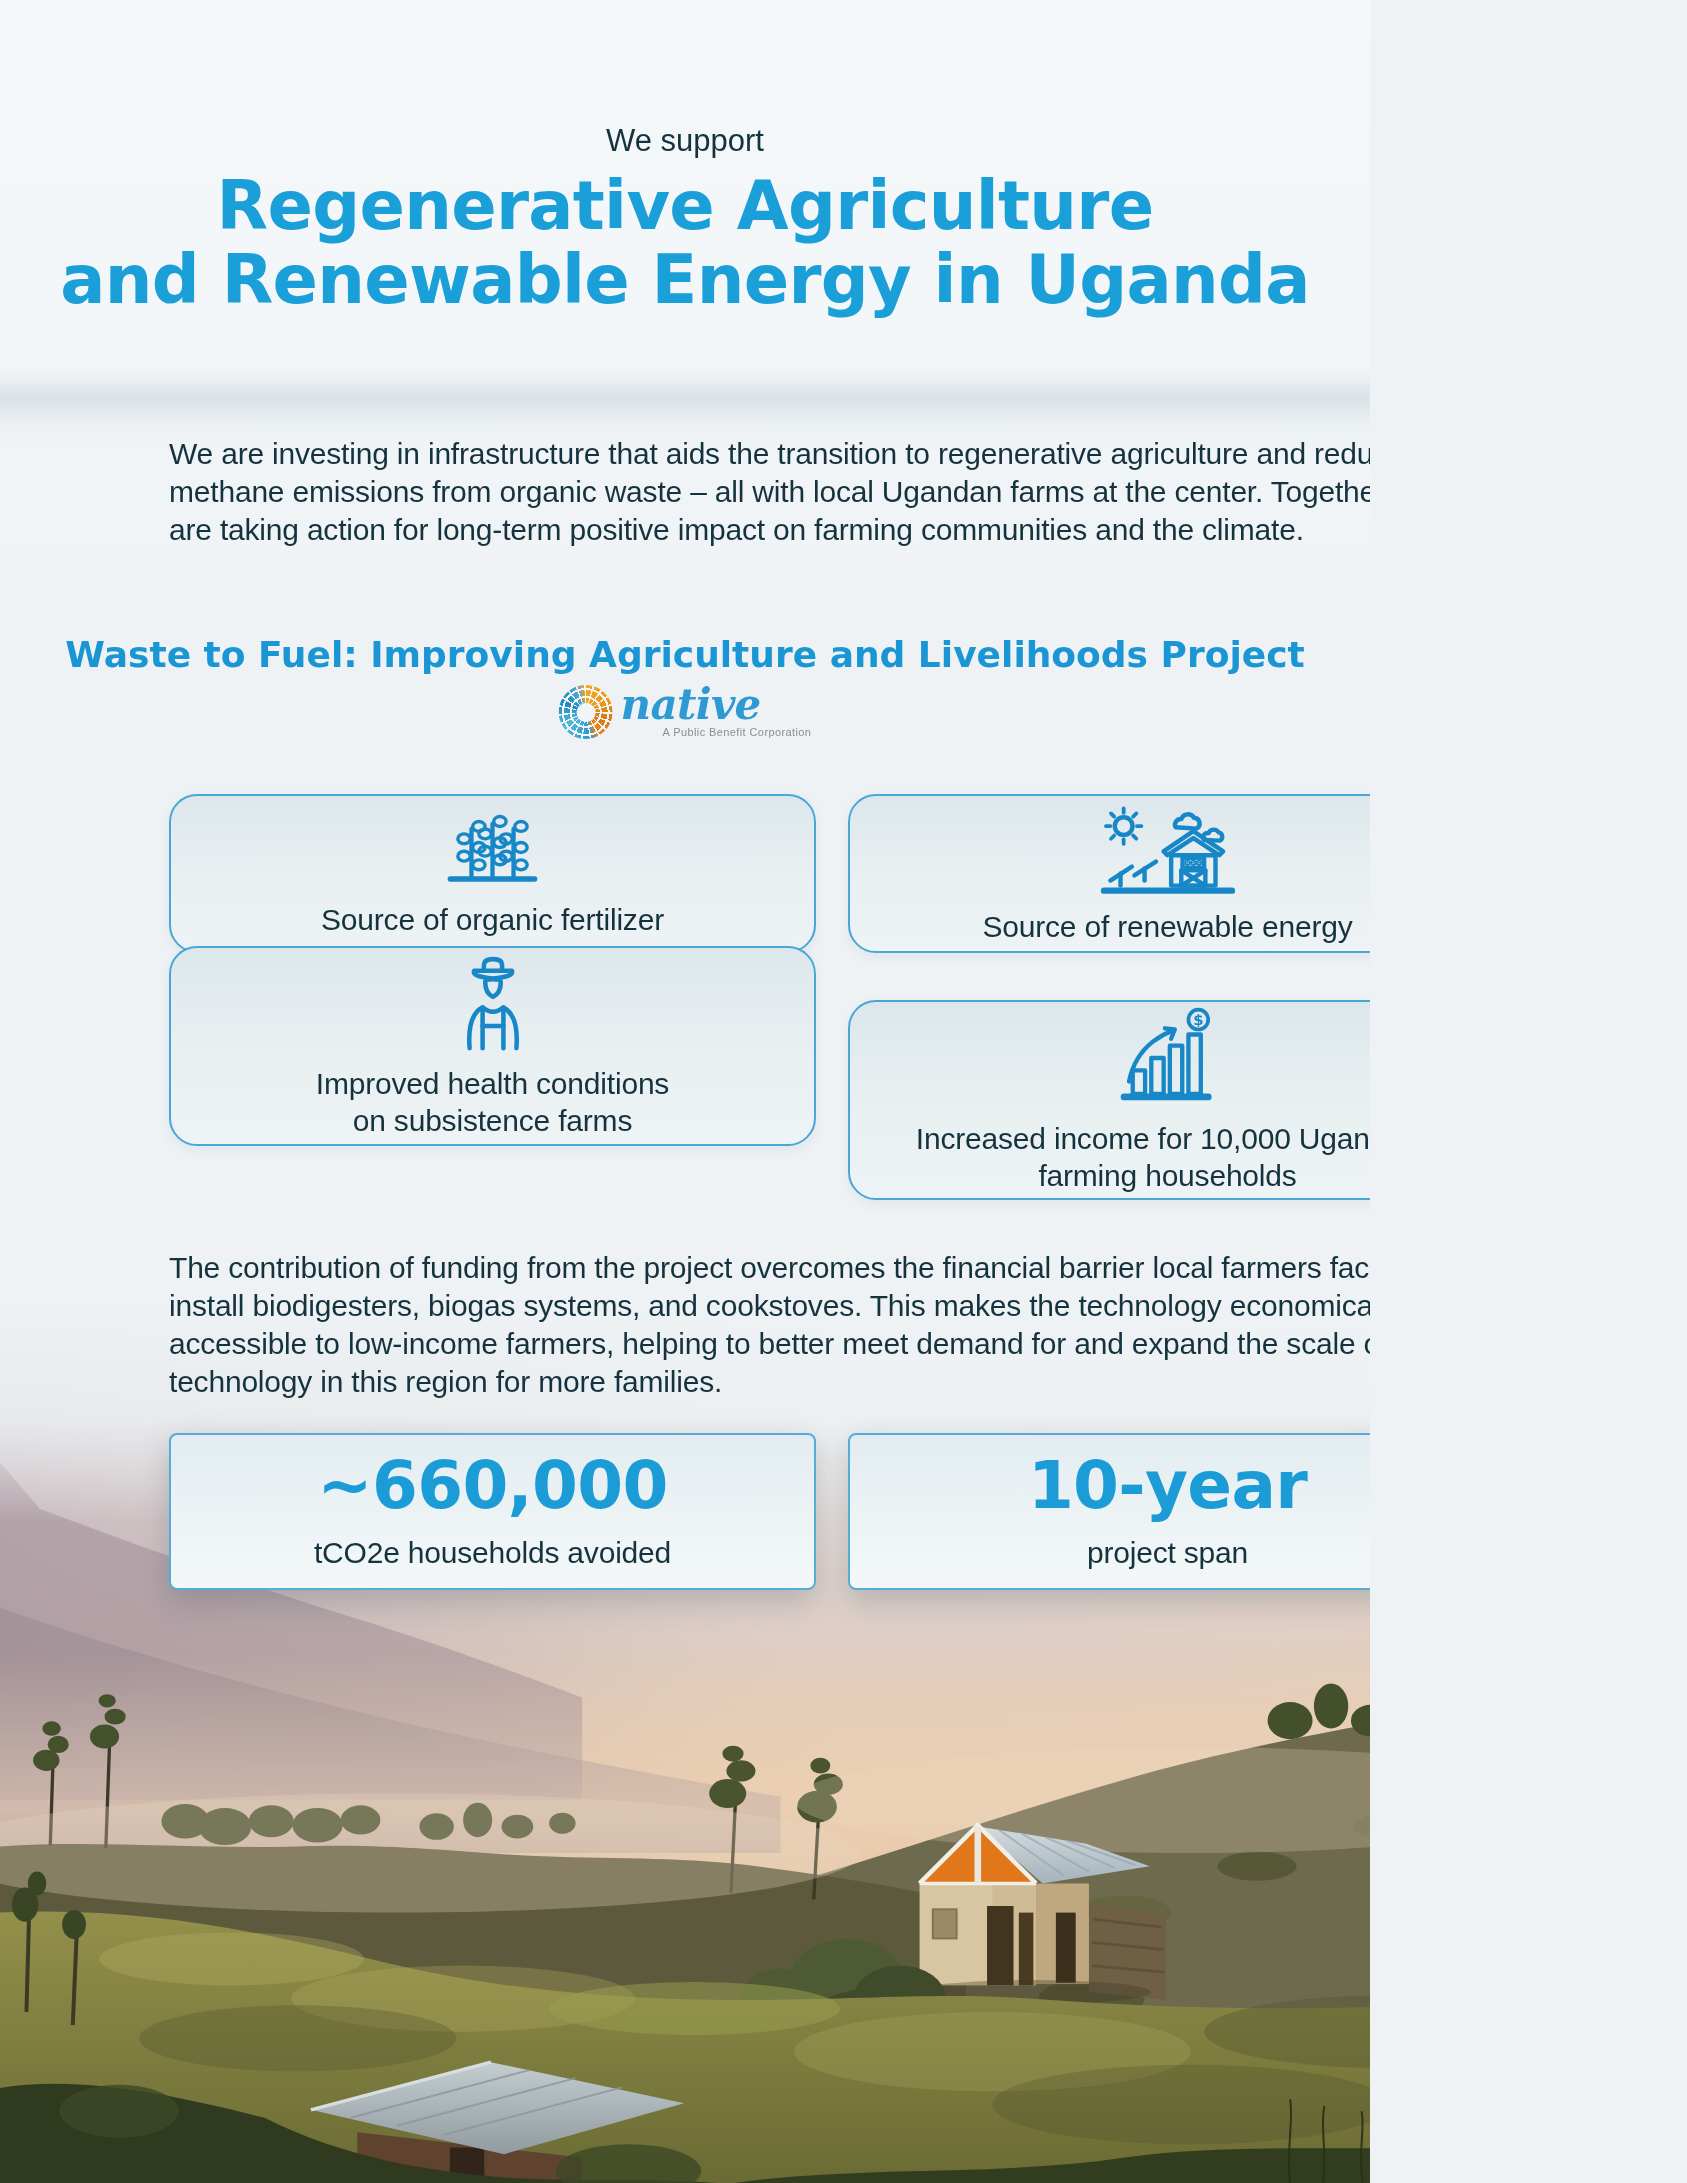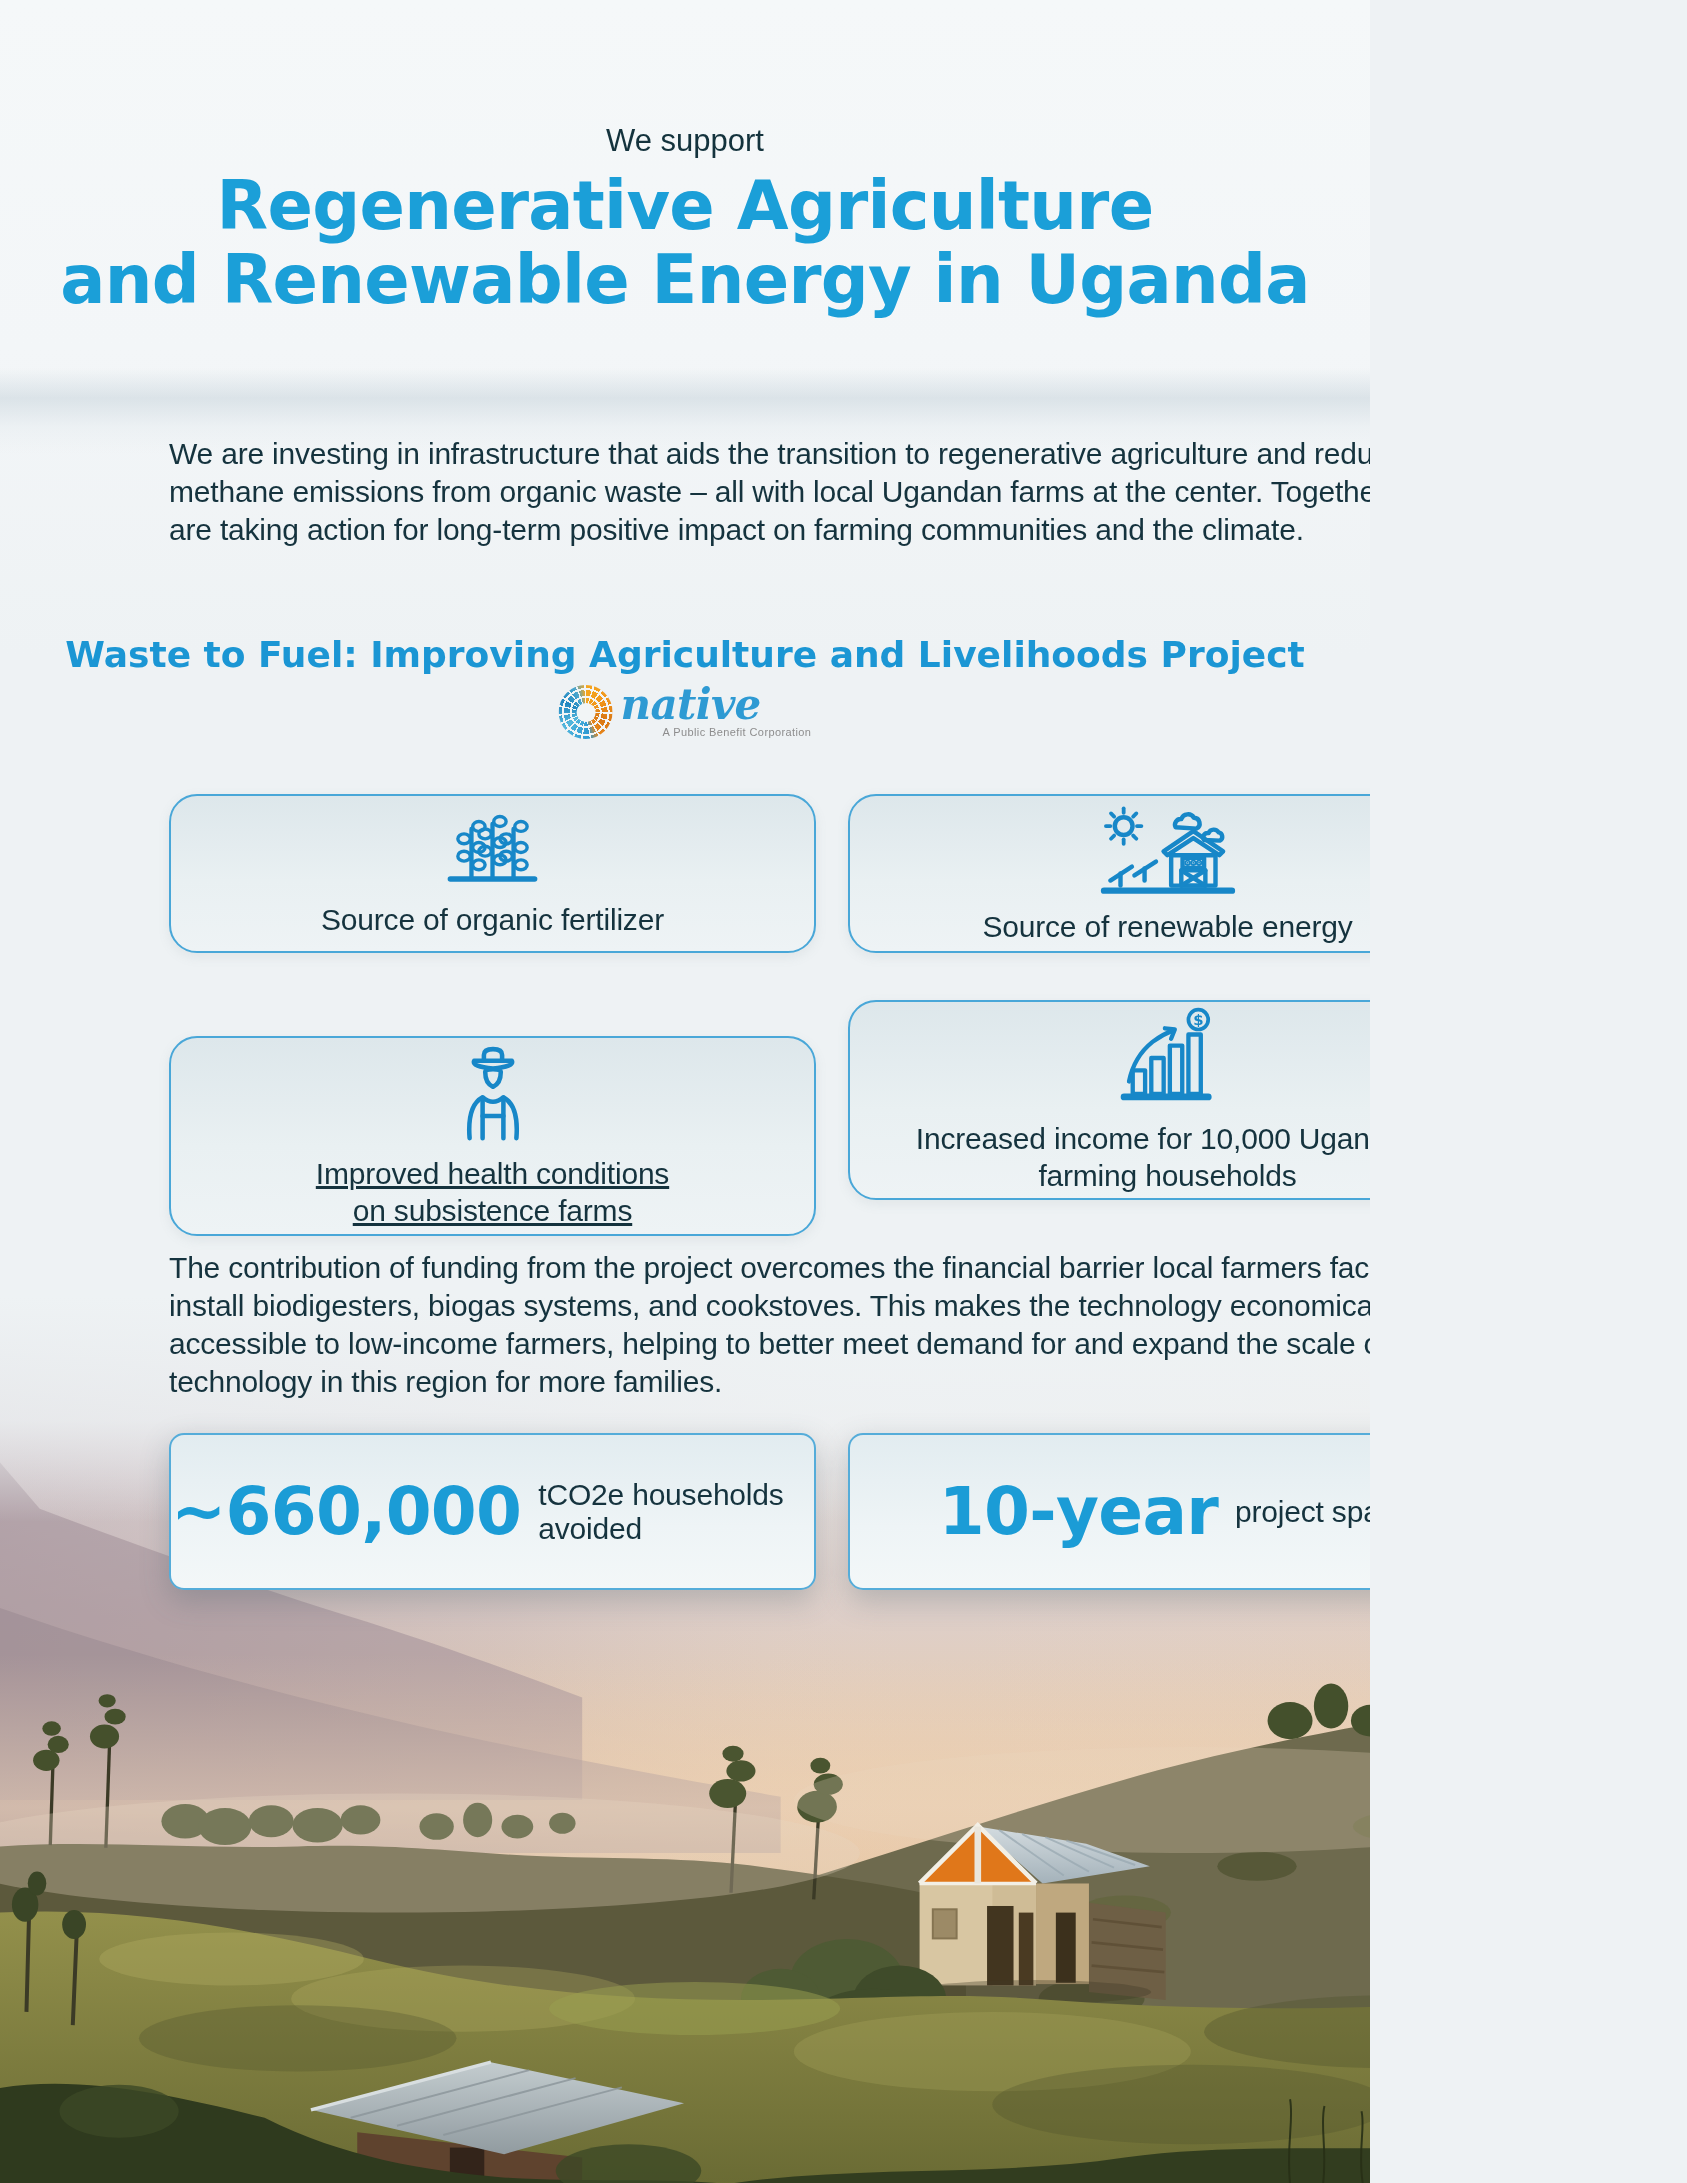--- a/index.html
+++ b/index.html
@@ -37,26 +37,26 @@
   .logo-tag{font-size:11px;color:#8d8d8d;letter-spacing:0.4px;margin-top:2px;padding-left:2px;margin-left:40px;}
 
   .card{position:absolute;box-sizing:border-box;border:2px solid #49a7d8;border-radius:28px;
         background:linear-gradient(180deg,#dde7eb 0%,#e9f0f2 55%,#eef3f5 100%);
         display:flex;flex-direction:column;align-items:center;justify-content:center;
         box-shadow:0 4px 12px rgba(120,140,150,0.12);}
   .card-label{font-size:30px;line-height:37px;color:#15333e;text-align:center;white-space:pre-line;
         letter-spacing:-0.2px;}
   #card1{left:169px;top:794px;width:647px;height:159px;gap:16px;}
   #card2{left:848px;top:794px;width:639px;height:159px;gap:10.6px;}
-  #card3{left:169px;top:1036px;width:647px;height:200px;gap:14.6px;text-decoration:underline;}
+  #card3{left:169px;top:946px;width:647px;height:200px;gap:14.6px;}
   #card4{left:848px;top:1000px;width:639px;height:200px;gap:14.6px;}
 
-  .stat-card{position:absolute;box-sizing:border-box;border:2px solid #55acd9;border-radius:15px;
+  .stat-card{position:absolute;box-sizing:border-box;border:2px solid #55acd9;border-radius:8px;
         background:linear-gradient(180deg,#e2ecf0 0%,#eef4f6 60%,#f3f7f8 100%);
-        display:flex;align-items:center;justify-content:center;gap:17px;
+        display:flex;flex-direction:column;align-items:center;justify-content:center;gap:17px;
         box-shadow:0 10.6px 29px rgba(70,90,100,0.28);}
   #stat1{left:169px;top:1433px;width:647px;height:157px;}
   #stat2{left:848px;top:1433px;width:639px;height:157px;}
   .stat-value{font-family:"DejaVu Sans",sans-serif;font-weight:bold;font-size:66px;line-height:66px;
         color:#1b9cd6;letter-spacing:-0.7px;}
   .stat-label{font-size:30px;color:#15333e;letter-spacing:-0.2px;}
 
   .icon{display:block;}
 </style>
 </head>

